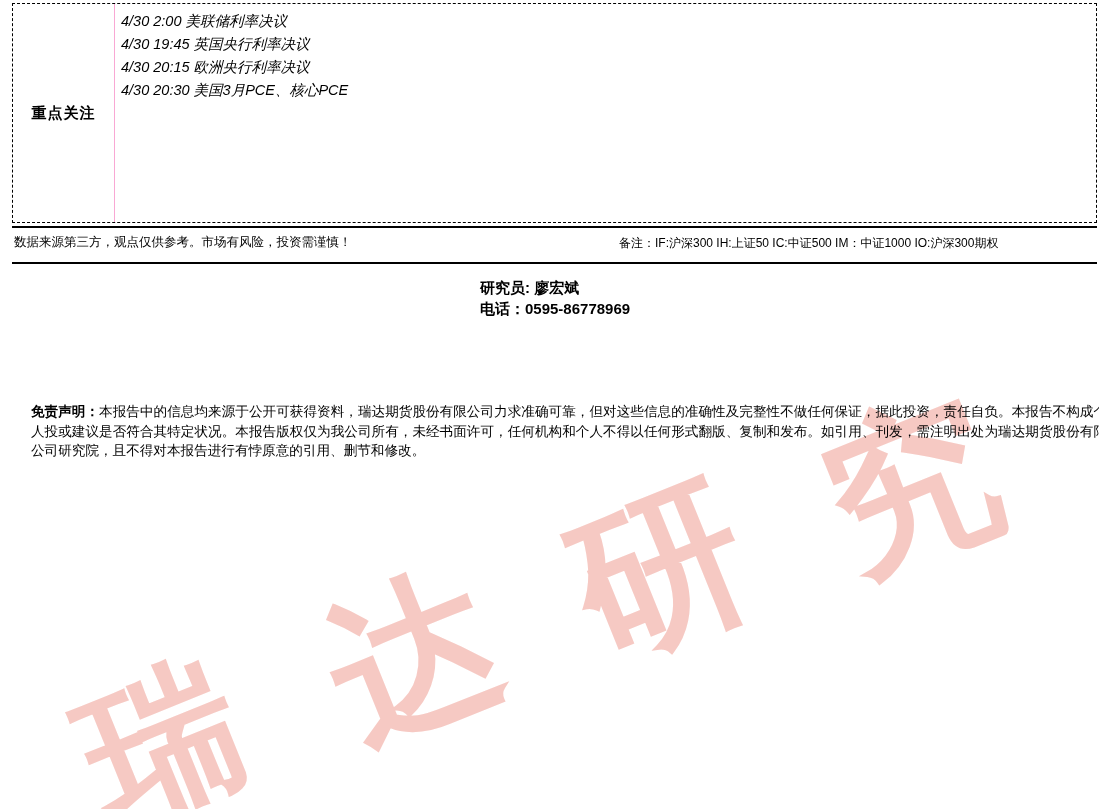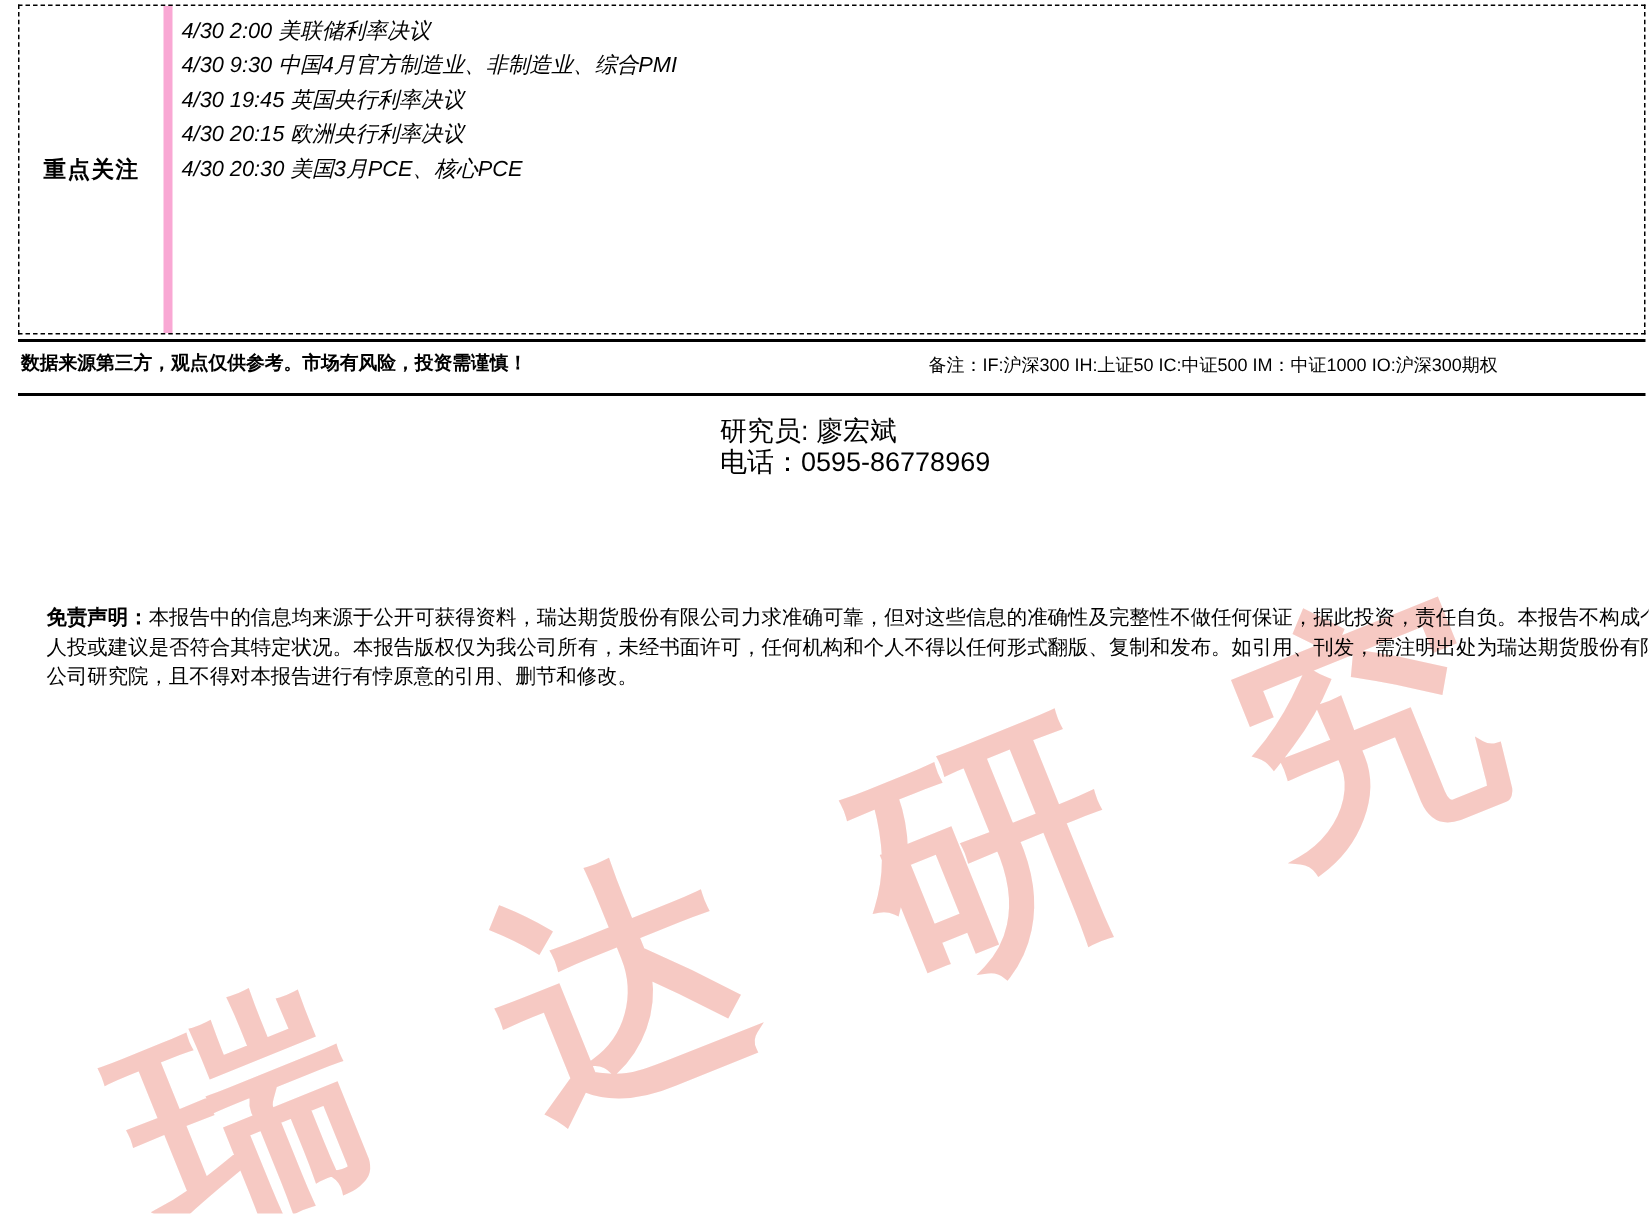--- a/index.html
+++ b/index.html
@@ -57,21 +57,21 @@
     border: 1px dashed #000;
     border-top: 1px dashed #000;
     box-sizing: border-box;
   }
   .focus-label {
     position: absolute;
     left: 0;
     top: 0;
     width: 102px;
     height: 100%;
-    border-right: 6px solid #f9a8d4;
+    border-right: 1px solid #f9a8d4;
     box-sizing: border-box;
     display: flex;
     align-items: center;
     justify-content: center;
     font-size: 15px;
     font-weight: 700;
     letter-spacing: 1px;
   }
   .focus-items {
     position: absolute;
@@ -101,21 +101,21 @@
     left: 12px;
     top: 232px;
     width: 1085px;
     height: 26px;
   }
   .source-text {
     position: absolute;
     left: 2px;
     top: 2px;
     font-size: 12.5px;
-    font-weight: 700;
+    font-weight: 400;
   }
   .note-text {
     position: absolute;
     left: 607px;
     top: 3px;
     font-size: 12px;
     font-weight: 400;
     white-space: nowrap;
   }
   .source-rule-bottom {
@@ -127,22 +127,22 @@
   }
 
   
   .researcher {
     position: absolute;
     left: 480px;
     top: 277px;
     width: 600px;
   }
   .researcher div {
-    font-size: 18px;
-    font-weight: 400;
+    font-size: 15px;
+    font-weight: 700;
     line-height: 21px;
     white-space: nowrap;
   }
 
   
   .disclaimer {
     position: absolute;
     left: 31px;
     top: 402px;
     width: 1076px;
@@ -163,21 +163,20 @@
   <span class="wm-char wm-3">研</span>
   <span class="wm-char wm-4">究</span>
 </div>
 
 <div class="page">
 
   <div class="focus-table">
     <div class="focus-label">重点关注</div>
     <div class="focus-items">
       <div class="focus-item">4/30 2:00 美联储利率决议</div>
-      <div class="focus-item">4/30 9:30 中国4月官方制造业、非制造业、综合PMI</div>
       <div class="focus-item">4/30 19:45 英国央行利率决议</div>
       <div class="focus-item">4/30 20:15 欧洲央行利率决议</div>
       <div class="focus-item">4/30 20:30 美国3月PCE、核心PCE</div>
     </div>
   </div>
 
   <div class="source-rule-top"></div>
 
   <div class="source-row">
     <div class="source-text">数据来源第三方，观点仅供参考。市场有风险，投资需谨慎！</div>

